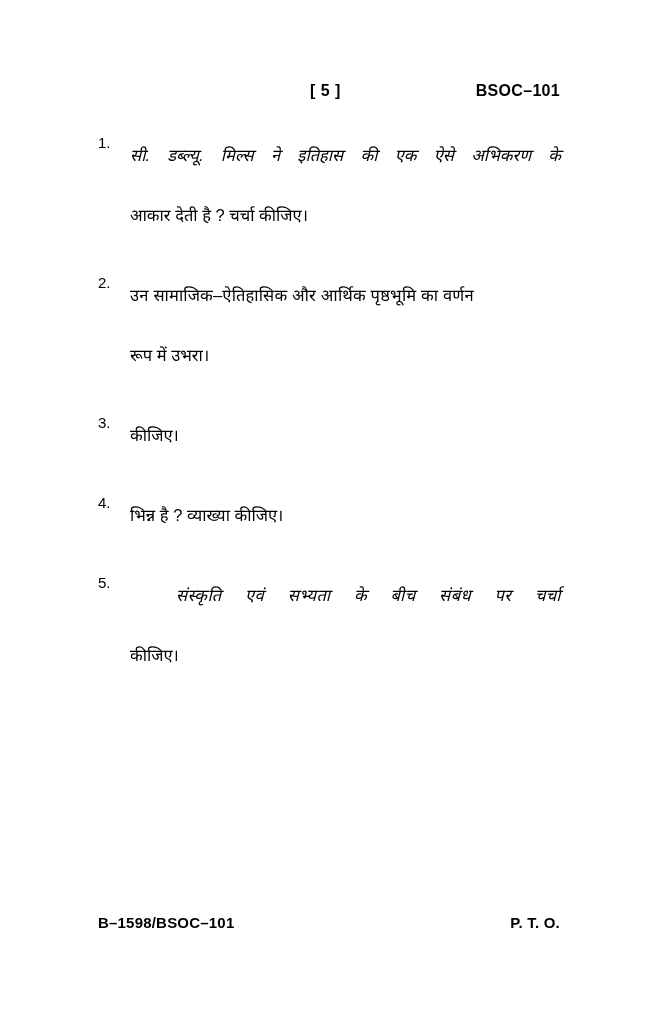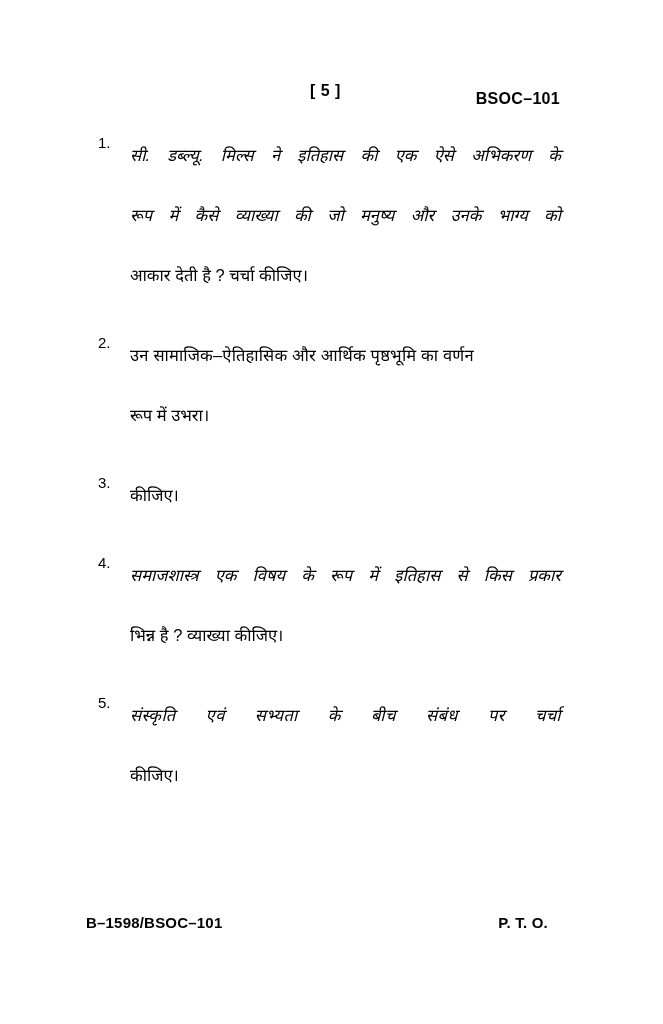--- a/index.html
+++ b/index.html
@@ -32,21 +32,21 @@
     left: 212px;
     top: 0;
     font-size: 16px;
     font-weight: bold;
     letter-spacing: 0.5px;
     white-space: pre;
   }
   .paper-code {
     position: absolute;
     right: 0;
-    top: 8px;
+    top: 0;
     font-size: 16px;
     font-weight: bold;
     letter-spacing: 0.3px;
     white-space: pre;
   }
 
   
   .questions {
     position: absolute;
     top: 125px;
@@ -84,27 +84,28 @@
     text-align: justify;
     text-align-last: justify;
     white-space: normal;
     font-style: italic;
   }
   .q-line.loose {
     letter-spacing: 0.2px;
   }
   .q-line.xloose {
     letter-spacing: 0.4px;
+    margin-left: 46px;
   }
 
   
   .page-footer {
     position: absolute;
     top: 914px;
-    left: 86px;
+    left: 98px;
     width: 462px;
     height: 22px;
   }
   .footer-code {
     position: absolute;
     left: 0;
     top: 0;
     font-size: 15px;
     font-weight: bold;
     letter-spacing: 0.2px;
@@ -129,21 +130,20 @@
     <div class="page-number">[ 5 ]</div>
     <div class="paper-code">BSOC–101</div>
   </div>
 
   <div class="questions">
 
     <div class="question">
       <span class="q-number">1.</span>
       <span class="q-lines">
         <span class="q-line justify">सी. डब्ल्यू. मिल्स ने इतिहास की एक ऐसे अभिकरण के</span>
-        <span class="q-line justify">रूप में कैसे व्याख्या की जो मनुष्य और उनके भाग्य को</span>
         <span class="q-line">आकार देती है ? चर्चा कीजिए।</span>
       </span>
     </div>
 
     <div class="question">
       <span class="q-number">2.</span>
       <span class="q-lines">
         <span class="q-line loose">उन सामाजिक–ऐतिहासिक और आर्थिक पृष्ठभूमि का वर्णन</span>
         <span class="q-line">रूप में उभरा।</span>
       </span>
@@ -152,21 +152,20 @@
     <div class="question">
       <span class="q-number">3.</span>
       <span class="q-lines">
         <span class="q-line">कीजिए।</span>
       </span>
     </div>
 
     <div class="question">
       <span class="q-number">4.</span>
       <span class="q-lines">
-        <span class="q-line justify">समाजशास्त्र एक विषय के रूप में इतिहास से किस प्रकार</span>
         <span class="q-line">भिन्न है ? व्याख्या कीजिए।</span>
       </span>
     </div>
 
     <div class="question">
       <span class="q-number">5.</span>
       <span class="q-lines">
         <span class="q-line justify xloose">संस्कृति एवं सभ्यता के बीच संबंध पर चर्चा</span>
         <span class="q-line">कीजिए।</span>
       </span>

